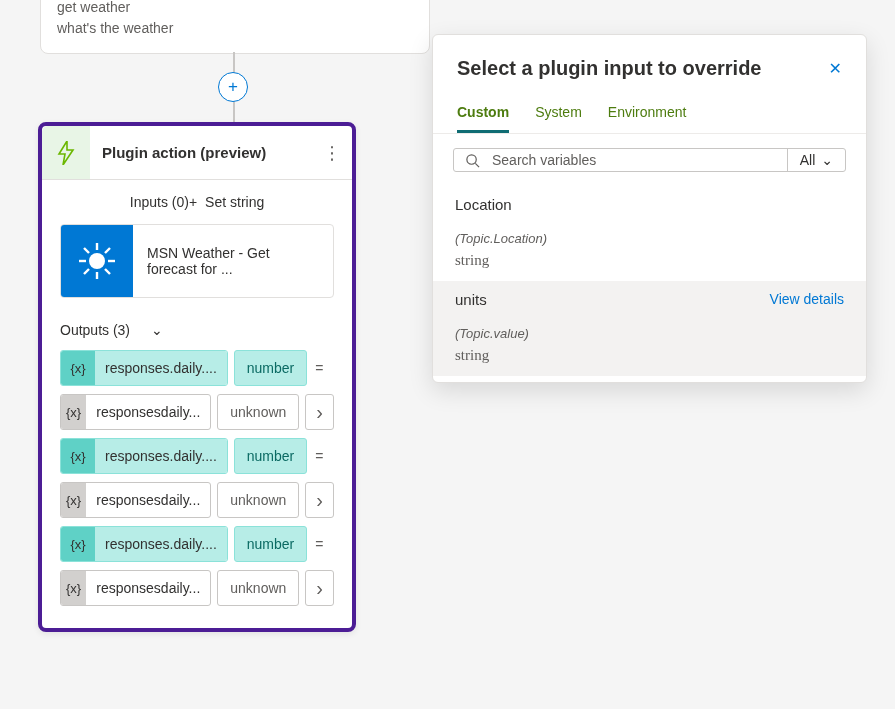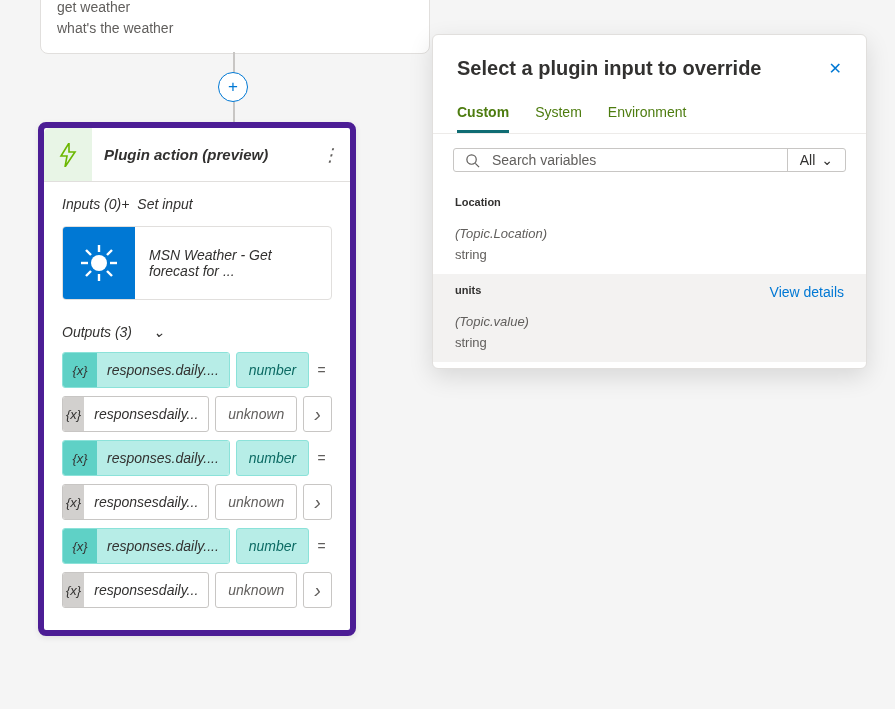--- a/index.html
+++ b/index.html
@@ -55,24 +55,23 @@
     z-index: 2;
   }
 
   
   .card {
     position: absolute;
     left: 38px;
     top: 122px;
     width: 318px;
     background: #fff;
-    border: 6px solid #4c1d95;
+    border: 4px solid #4c1d95;
     border-radius: 8px;
     box-shadow: 0 2px 6px rgba(0,0,0,.08);
-    font-style: italic;
   }
   .card-header {
     display: flex;
     align-items: stretch;
     border-bottom: 1px solid #e1dfdd;
   }
   .card-icon {
     width: 48px;
     background: #e8f5e6;
     display: flex;
@@ -90,21 +89,21 @@
     width: 40px;
     display: flex;
     align-items: center;
     justify-content: center;
     font-size: 18px;
     color: #605e5c;
   }
 
   .section-row {
     display: flex;
-    justify-content: flex-start;
+    justify-content: center;
     align-items: center;
     padding: 14px 18px 14px 18px;
     font-size: 14px;
   }
   .section-row .set-value {
     display: flex;
     align-items: center;
     gap: 8px;
     color: #323130;
     font-size: 14px;
@@ -262,23 +261,23 @@
     display: flex;
     align-items: center;
     gap: 6px;
     font-size: 14px;
   }
 
   .var-row {
     padding: 10px 22px 12px 22px;
   }
   .var-row.sel { background:#f3f2f1; }
-  .var-row .vname { font-size: 11px; font-weight: bold; }
+  .var-row .vname { font-size: 15px; }
   .var-row .vpath { font-size: 13px; font-style: italic; color:#605e5c; margin-top:18px;}
-  .var-row .vtype { font-size: 13px; color:#605e5c; margin-top:6px;}
+  .var-row .vtype { font-size: 15px; color:#605e5c; margin-top:6px;font-family:Liberation Serif, serif;}
   .var-row .details { float:right; color:#0078d4; font-size:14px; }
 
   svg { display:block; }
 </style>
 </head>
 <body>
 
 <div class="trigger-node">
   <div>get weather</div>
   <div>what's the weather</div>
@@ -299,21 +298,21 @@
     <div class="card-title">Plugin action (preview)</div>
     <div class="card-menu">
       <span>⋮</span>
     </div>
   </div>
 
   <div class="section-row">
     <span>Inputs (0)</span>
     <span class="set-value">
       <span>+</span>
-      <span>Set input</span>
+      <span>Set string</span>
     </span>
   </div>
 
   <div class="tile">
     <div class="tile-icon">
       <svg width="40" height="40" viewBox="0 0 40 40">
         <circle cx="20" cy="20" r="8" fill="#fff"></circle>
         <g stroke="#fff" stroke-width="2.4">
           <line x1="20" y1="2" x2="20" y2="9"></line>
             <line x1="20" y1="31" x2="20" y2="38"></line>

